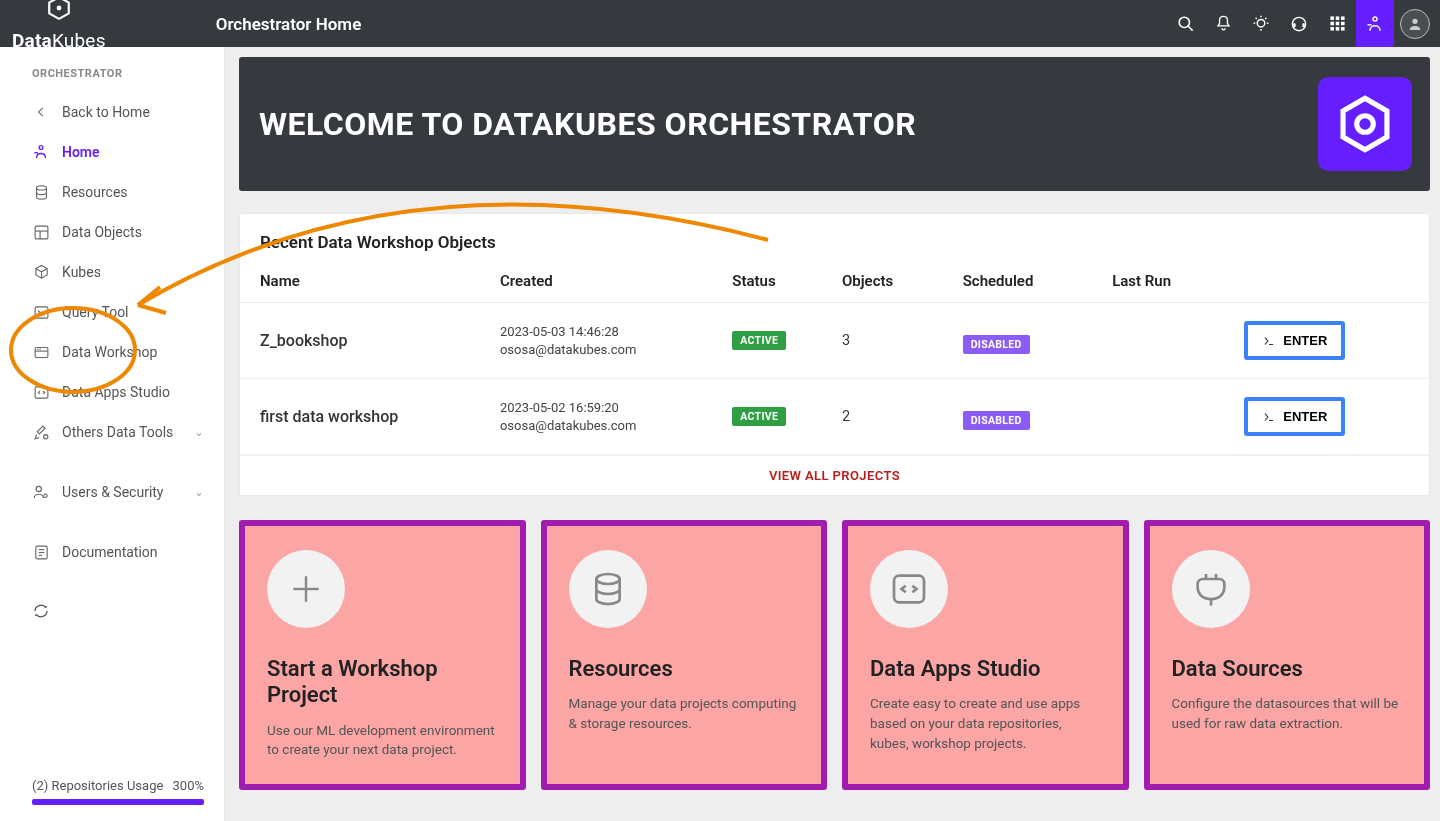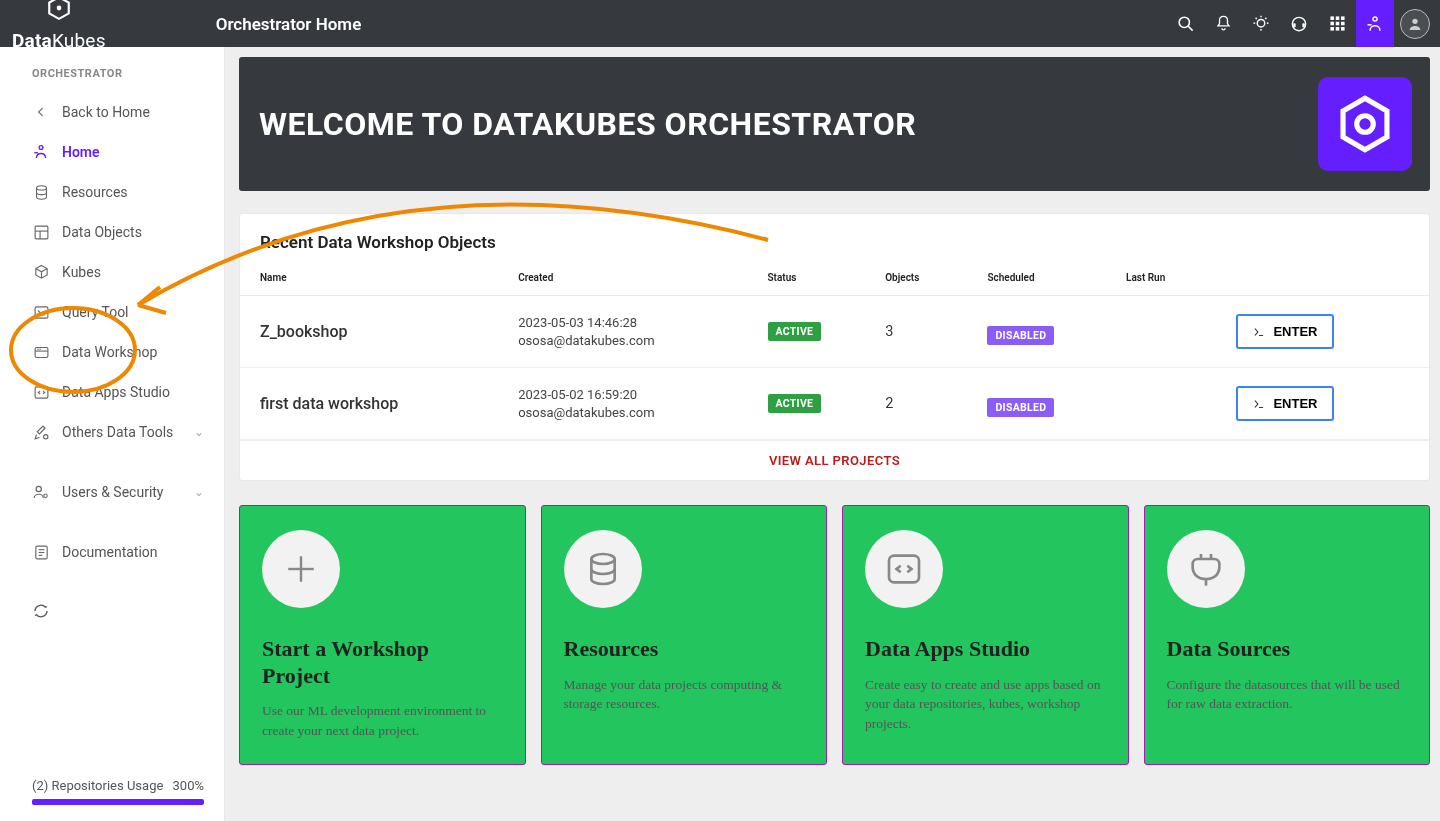--- a/index.html
+++ b/index.html
@@ -44,32 +44,32 @@
     .repo-row { display:flex; justify-content:space-between; font-size:13px; color:#555; margin-bottom:6px;}
     .repo-bar { height:6px; background:#651fff; border-radius:2px; width:100%;}
     
     .main { flex:1; padding: 10px 10px 10px 14px; overflow:auto; }
     .hero { background:#36393e; border-radius:3px; height:134px; position:relative; display:flex; align-items:center; padding-left:20px;}
     .hero-title { color:#fff; font-size:32px; font-weight:700; letter-spacing:.5px;}
     .hero-badge { position:absolute; right:18px; top:20px; width:94px; height:94px; background:#651fff; border-radius:10px; display:flex; align-items:center; justify-content:center;}
     .panel { background:#fff; border-radius:3px; margin-top:22px; border:1px solid #e8e8e8;}
     .panel-title { font-size:17px; font-weight:600; padding:18px 20px 12px 20px; color:#222;}
     table { border-collapse:collapse; width:100%; }
-    th { text-align:left; font-size:10px; font-weight:600; color:#222; padding:8px 20px 12px 10px; border-bottom:1px solid #e8e8e8;}
+    th { text-align:left; font-size:15px; font-weight:600; color:#222; padding:8px 20px 12px 10px; border-bottom:1px solid #e8e8e8;}
     th:first-child, td:first-child { padding-left:20px;}
     td { font-size:14.5px; color:#333; padding:18px 10px; border-bottom:1px solid #f0f0f0; vertical-align:middle;}
     .created-sub { font-size:13px; color:#444; line-height:1.35;}
     .badge { display:inline-block; padding:3px 8px; font-size:10.5px; font-weight:700; color:#fff; border-radius:2px; letter-spacing:.3px;}
     .badge.green { background:#2ea043;}
     .badge.red { background:#8b5cf6;margin-top:8px;}
-    .enter-btn { border:2px solid #3b82f6; background:#fff; padding:8px 14px; font-size:13px; font-weight:600; border-radius:3px; cursor:pointer; display:flex; align-items:center; gap:7px;}
+    .enter-btn { border:4px solid #3b82f6; background:#fff; padding:8px 14px; font-size:13px; font-weight:600; border-radius:3px; cursor:pointer; display:flex; align-items:center; gap:7px;}
     .view-all { text-align:center; padding:12px; font-size:13px; font-weight:600; letter-spacing:.4px; color:#b91c1c; cursor:pointer; border-top:1px solid #eee;}
     
     .cards { display:flex; gap:15px; margin-top:24px;}
-    .card { background:#22c55e; border-radius:3px; flex:1; padding:24px 22px; border:1px solid #a21caf;font-family:Liberation Serif, serif;}
+    .card { background:#fca5a5; border-radius:3px; flex:1; padding:24px 22px; border:6px solid #a21caf;}
     .card-iconcircle { width:78px; height:78px; border-radius:50%; background:#f2f2f2; display:flex; align-items:center; justify-content:center; margin-bottom:28px;}
     .card-title { font-size:22px; font-weight:600; color:#222; margin-bottom:12px; line-height:1.2;}
     .card-desc { font-size:13.5px; color:#555; line-height:1.45;}
     
     .anno { position:absolute; pointer-events:none; z-index:50;}
     svg { display:block; }
   </style>
 </head>
 <body>
 

